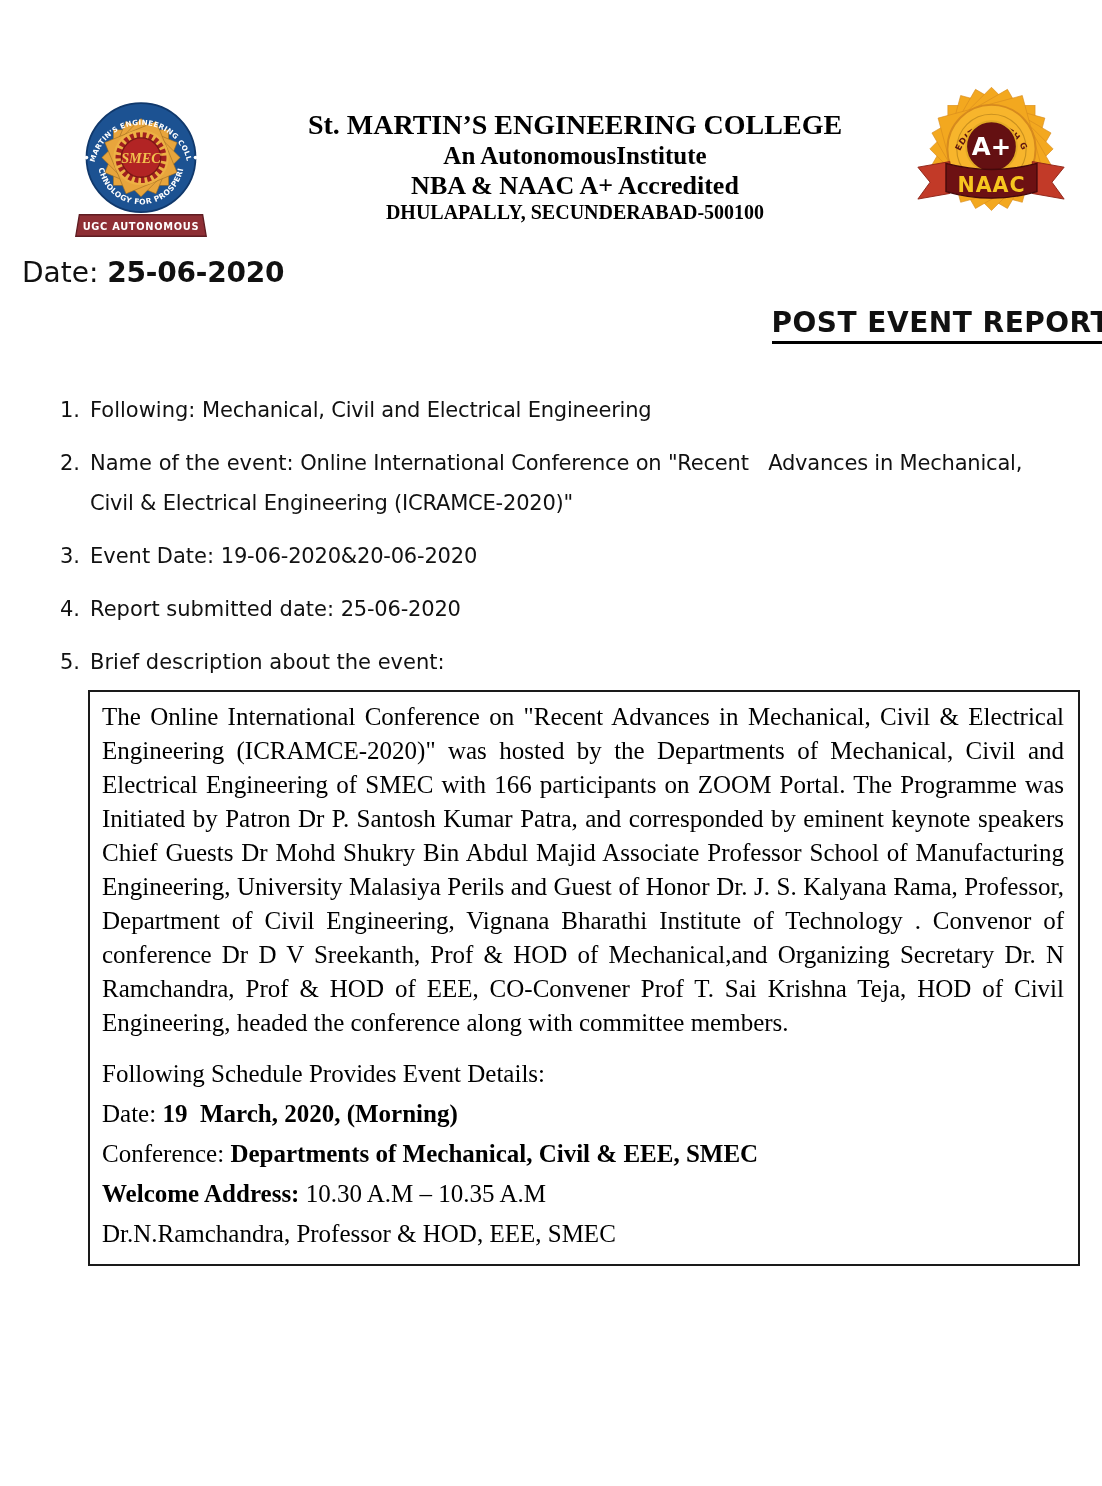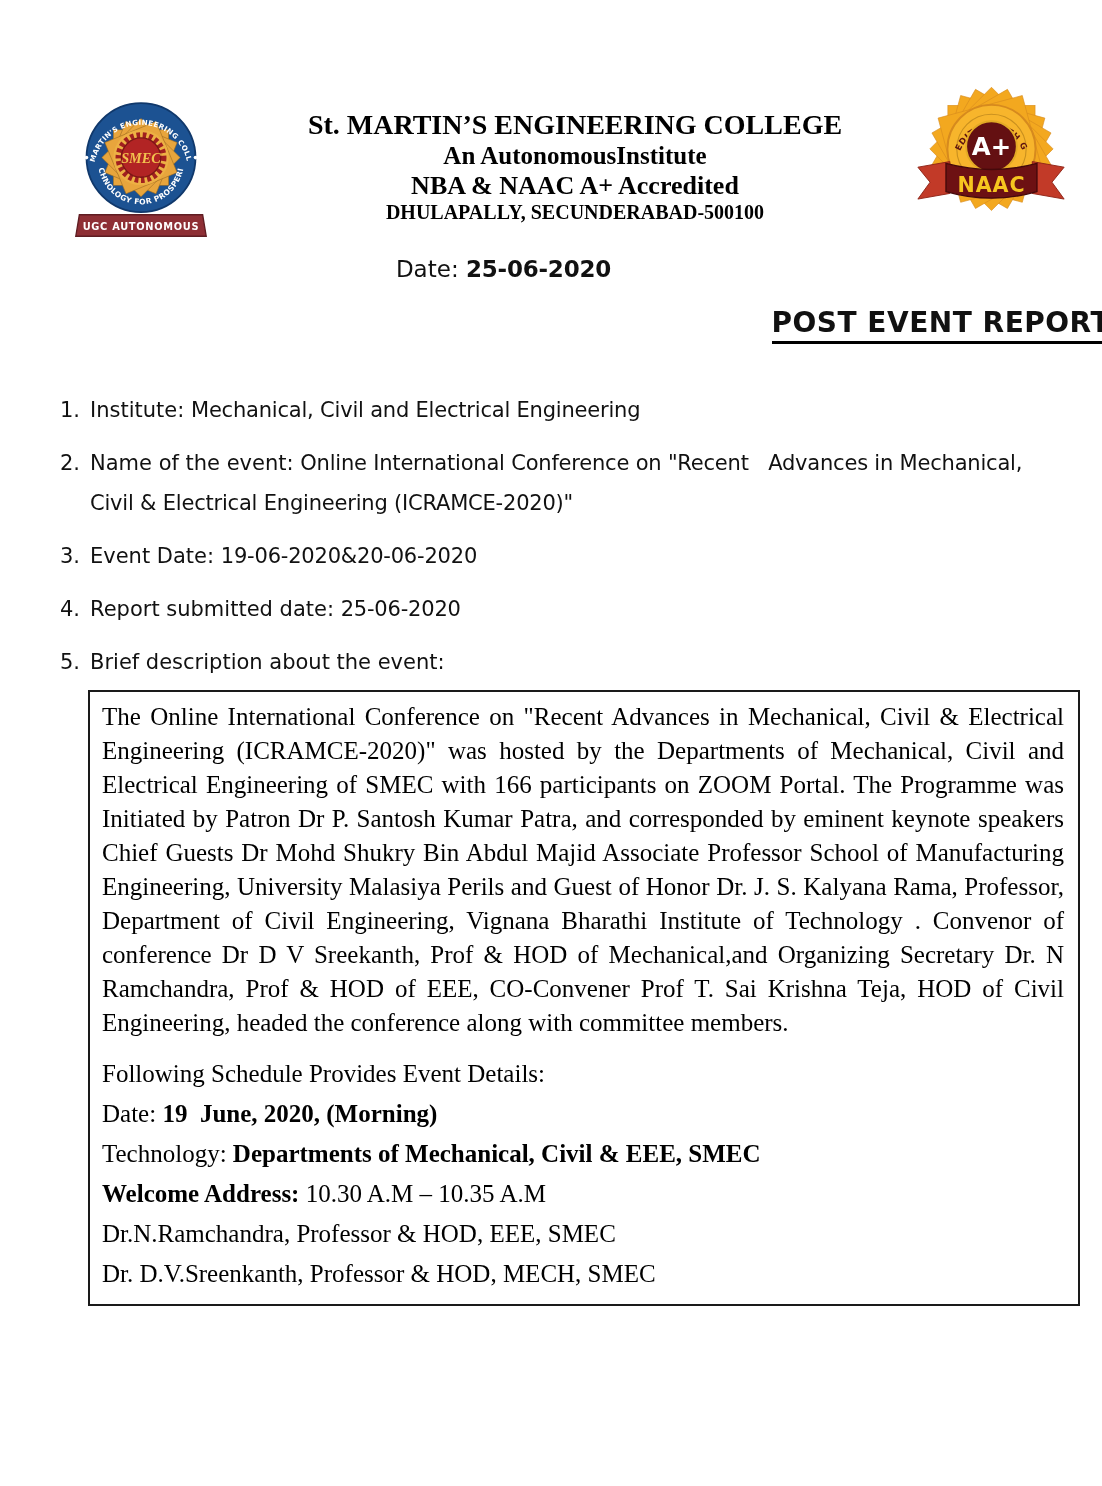--- a/index.html
+++ b/index.html
@@ -19,21 +19,21 @@
     text-align:center; transform:translateX(24px);
     font-family:"Liberation Serif","DejaVu Serif",serif;
     font-weight:bold; color:#000; line-height:1.18;
   }
   .ht-1 { font-size:28px; }
   .ht-2 { font-size:25px; }
   .ht-3 { font-size:26px; }
   .ht-4 { font-size:20px; }
 
   
-  .date-row { position:absolute; top:256px; left:0; right:117px; text-align:center; font-size:23px;padding-left:22px; }
+  .date-row { position:absolute; top:256px; left:0; right:117px; text-align:left; font-size:28px;padding-left:22px; }
   .date-row .bv { font-weight:bold; }
   .title-row { position:absolute; top:306px; left:8px; width:100%; text-align:right; }
   .title-row span {
     display:inline-block; font-size:28px; font-weight:bold; letter-spacing:.5px;
     border-bottom:3px solid #000; padding-bottom:2px;
   }
 
   
   .info-list { position:absolute; top:390px; left:60px; width:982px; list-style:none; }
   .info-list li { position:relative; padding-left:30px; font-size:21px; line-height:40px; margin-bottom:13px; }
@@ -136,21 +136,21 @@
   <span>Date:</span>
   <span class="bv">25-06-2020</span>
 </div>
 
 <div class="title-row">
   <span>POST EVENT REPORT</span>
 </div>
 
 <ol class="info-list">
   <li>
-    <span class="num">1.</span><span>Institute: </span><span class="bv">Mechanical, Civil and Electrical Engineering</span>
+    <span class="num">1.</span><span>Following: </span><span class="bv">Mechanical, Civil and Electrical Engineering</span>
   </li>
   <li>
     <span class="num">2.</span><span>Name of the event: </span><span class="bv">Online International Conference on "Recent   Advances in Mechanical, Civil &amp; Electrical Engineering (ICRAMCE-2020)"</span>
   </li>
   <li>
     <span class="num">3.</span><span>Event Date: </span><span class="bv">19-06-2020&amp;20-06-2020</span>
   </li>
   <li>
     <span class="num">4.</span><span>Report submitted date: </span><span class="bv">25-06-2020</span>
   </li>
@@ -160,28 +160,25 @@
 </ol>
 
 <div class="desc-box">
   <div class="desc-par">The Online International Conference on "Recent Advances in Mechanical, Civil &amp; Electrical Engineering (ICRAMCE-2020)" was hosted by the Departments of Mechanical, Civil and Electrical Engineering of SMEC with 166 participants on ZOOM Portal. The Programme was Initiated by Patron Dr P. Santosh Kumar Patra, and corresponded by eminent keynote speakers Chief Guests Dr Mohd Shukry Bin Abdul Majid Associate Professor School of Manufacturing Engineering, University Malasiya Perils and Guest of Honor Dr. J. S. Kalyana Rama, Professor, Department of Civil Engineering, Vignana Bharathi Institute of Technology . Convenor of conference Dr D V Sreekanth, Prof &amp; HOD of Mechanical,and Organizing Secretary Dr. N Ramchandra, Prof &amp; HOD of EEE, CO-Convener Prof T. Sai Krishna Teja, HOD of Civil Engineering, headed the conference along with committee members.</div>
 
   <div class="sched">
     <div class="sched-line">
       <span class="sv">Following Schedule Provides Event Details:</span>
     </div>
     <div class="sched-line">
-      <span class="sl">Date: </span><span class="sv b">19  June, 2020, (Morning)</span>
+      <span class="sl">Date: </span><span class="sv b">19  March, 2020, (Morning)</span>
     </div>
     <div class="sched-line">
-      <span class="sl">Technology: </span><span class="sv b">Departments of Mechanical, Civil &amp; EEE, SMEC</span>
+      <span class="sl">Conference: </span><span class="sv b">Departments of Mechanical, Civil &amp; EEE, SMEC</span>
     </div>
     <div class="sched-line">
       <span class="sl b">Welcome Address: </span><span class="sv">10.30 A.M – 10.35 A.M</span>
     </div>
     <div class="sched-line">
       <span class="sv">Dr.N.Ramchandra, Professor &amp; HOD, EEE, SMEC</span>
     </div>
-    <div class="sched-line">
-      <span class="sv">Dr. D.V.Sreenkanth, Professor &amp; HOD, MECH, SMEC</span>
-    </div>
   </div>
 </div>
 
 </body></html>

